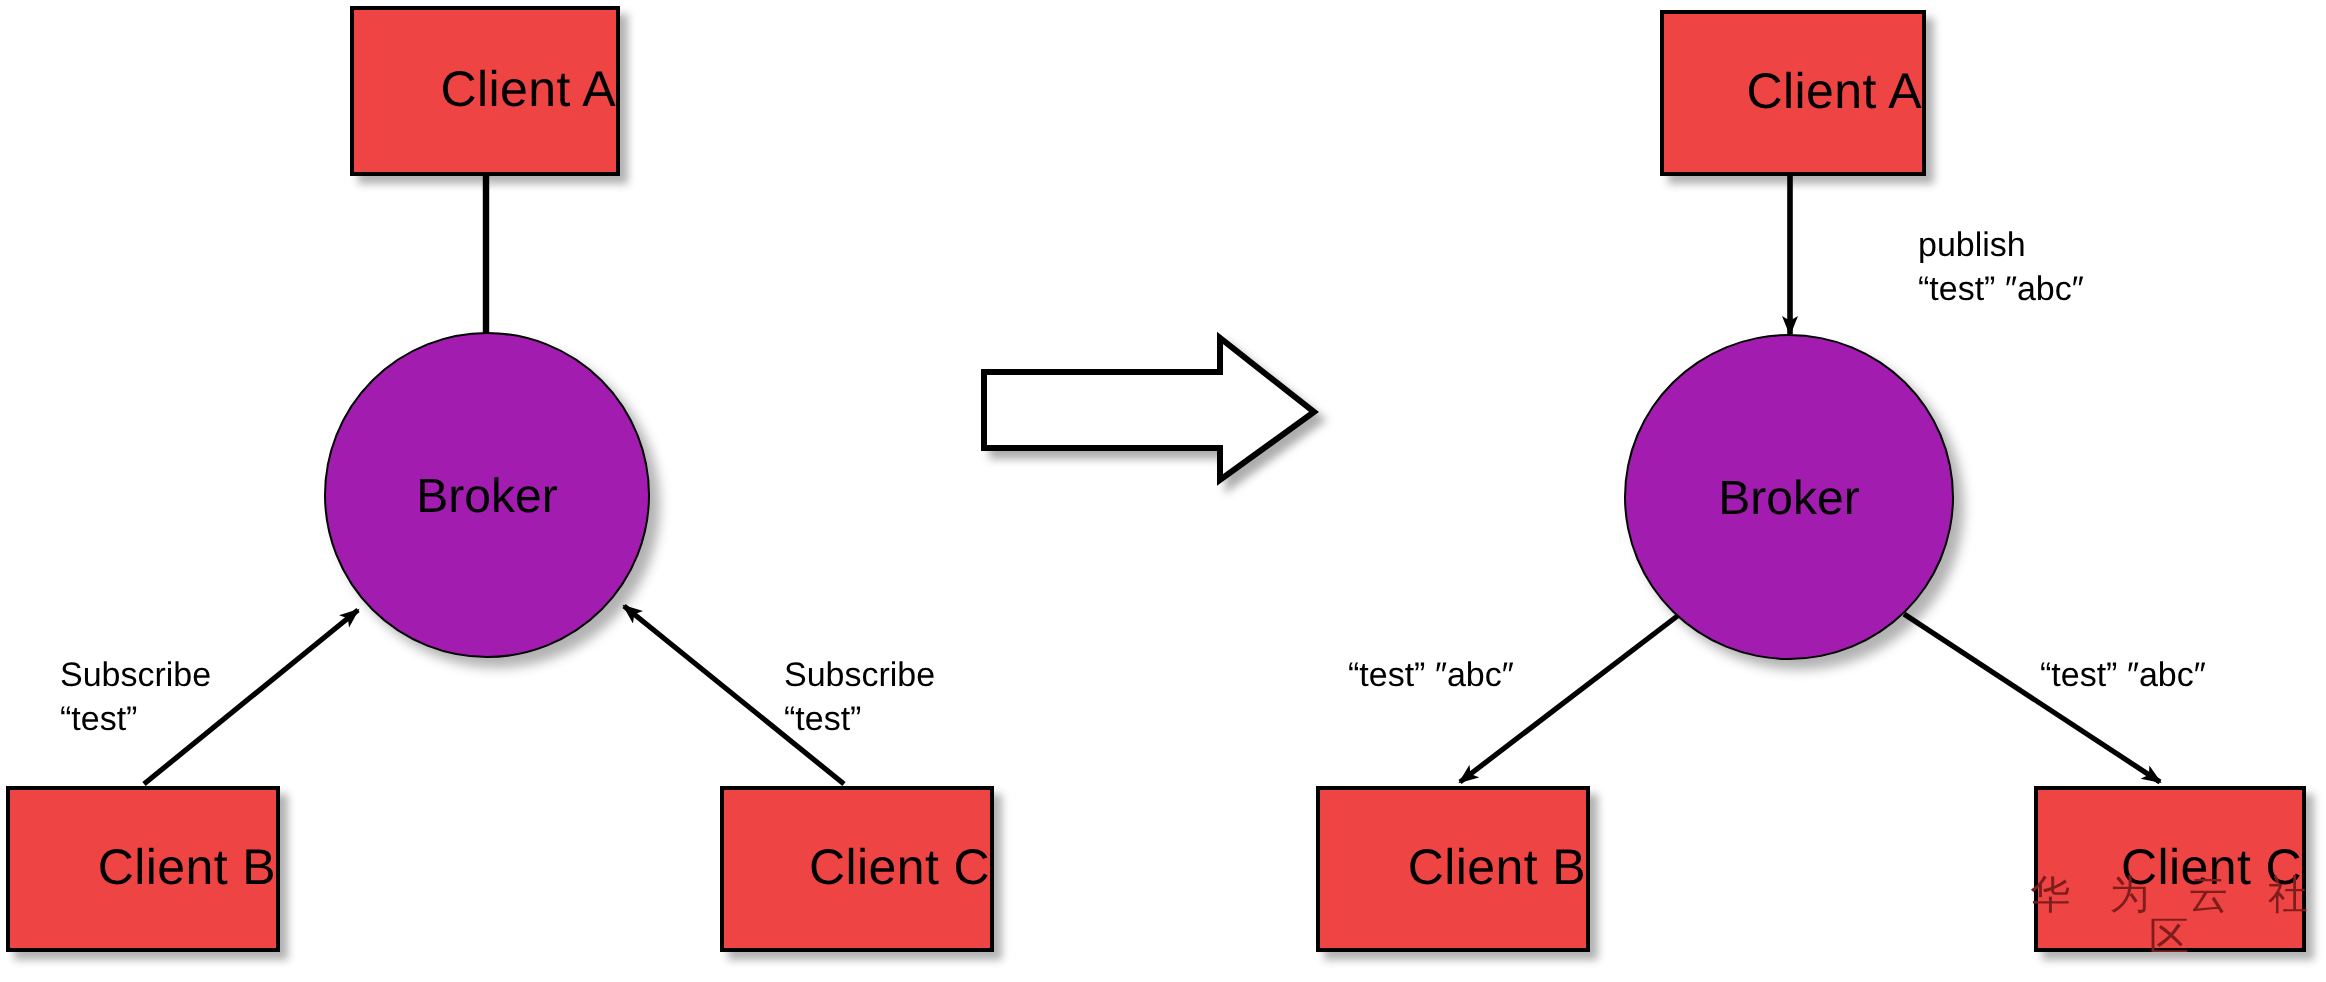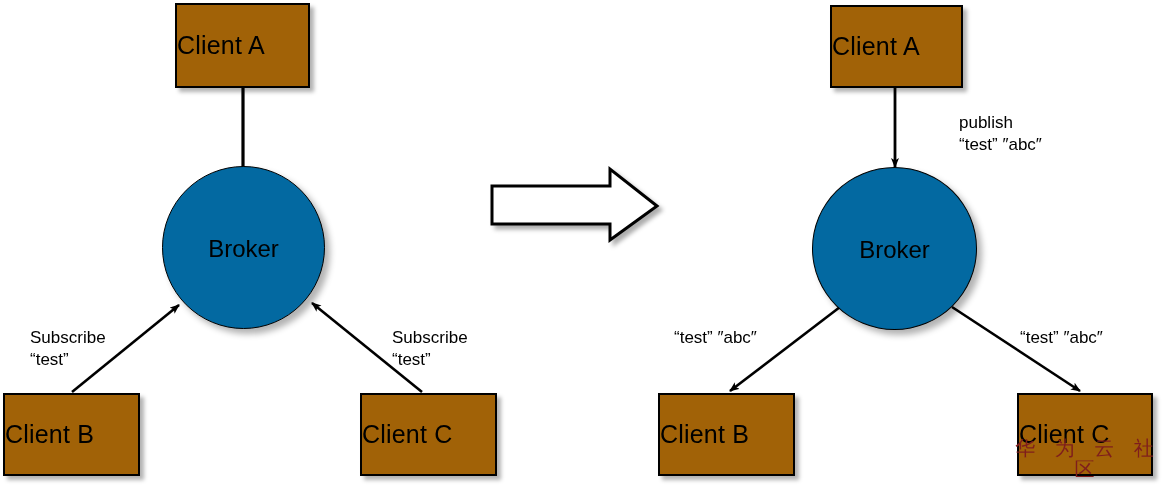--- a/index.html
+++ b/index.html
@@ -21,38 +21,38 @@
   .svg-layer {
     position: absolute;
     left: 0;
     top: 0;
     width: 1163px;
     height: 491px;
   }
   .node-box {
     position: absolute;
     box-sizing: border-box;
-    background: #a16207;
+    background: #ef4444;
     border: 2px solid #000000;
     box-shadow: 4px 4px 4px rgba(0,0,0,0.30);
     display: flex;
     align-items: center;
-    justify-content: flex-start;
+    justify-content: flex-end;
     z-index: 3;
   }
   .node-box .node-label {
     font-size: 25px;
     color: #000000;
     line-height: 1;
     letter-spacing: 0.2px;
   }
   .node-circle {
     position: absolute;
     box-sizing: border-box;
-    background: #0369a1;
+    background: #a21caf;
     border: 1.6px solid #000000;
     border-radius: 50%;
     box-shadow: 5px 5px 6px rgba(0,0,0,0.30);
     z-index: 3;
   }
   .node-circle .node-label {
     position: absolute;
     left: 0;
     right: 0;
     text-align: center;

